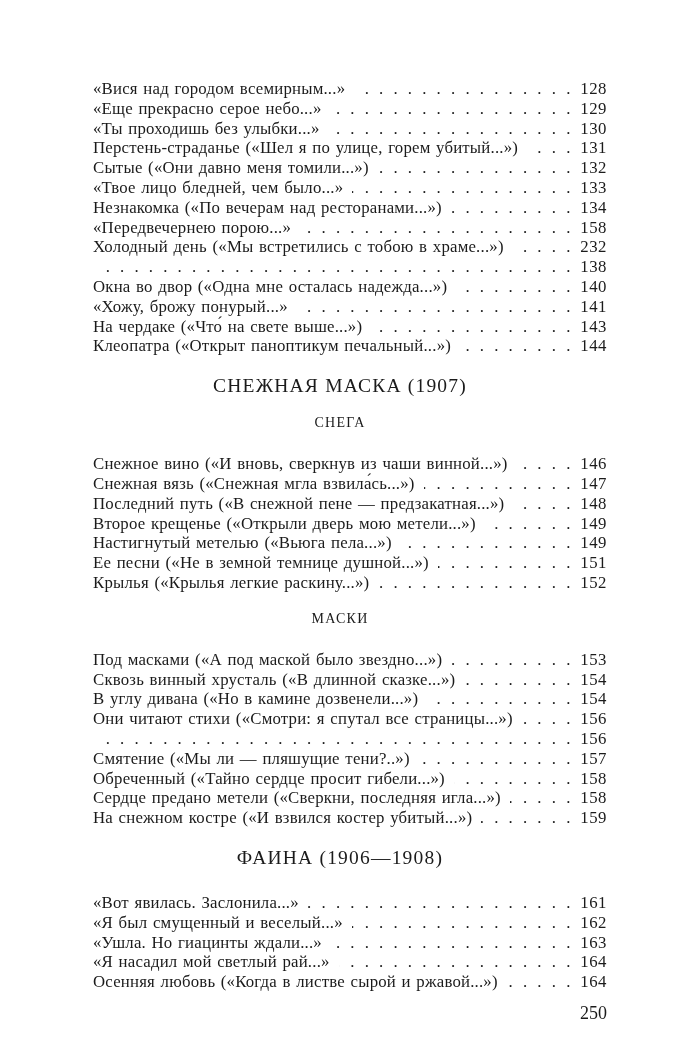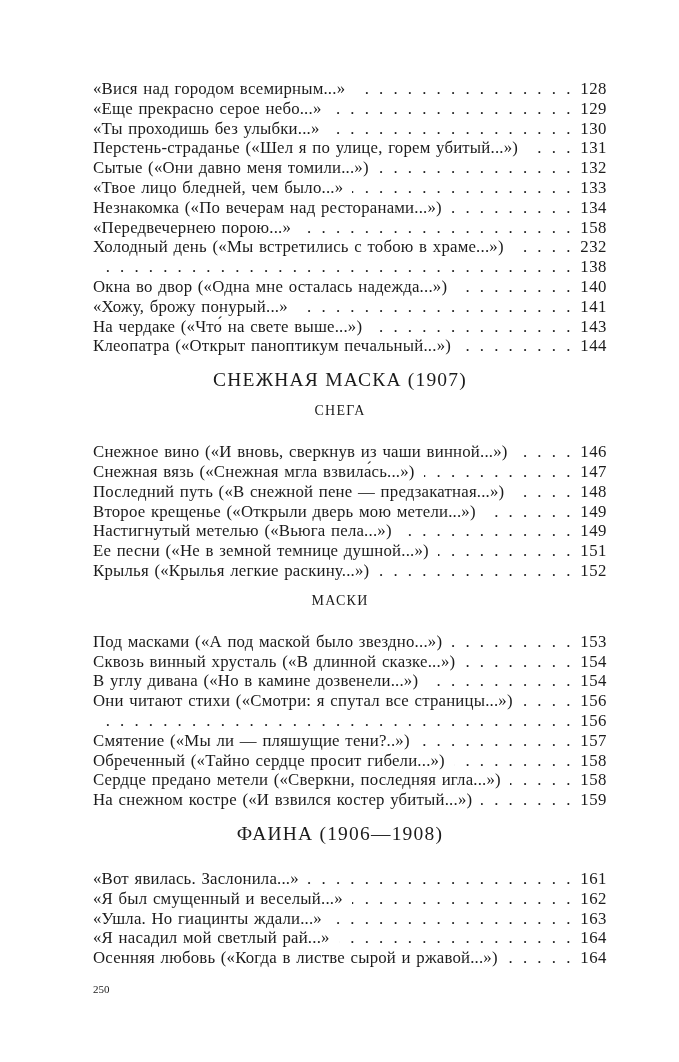--- a/index.html
+++ b/index.html
@@ -32,41 +32,41 @@
     overflow: hidden;
     direction: rtl;            
     margin: 0 7px 0 9px;
     letter-spacing: 3px;
     word-spacing: 0;
   }
   .row-page { flex: 0 0 auto; letter-spacing: 0.5px; }
   .section-heading {
     font-size: 19.5px;
     line-height: 22px;
-    margin-top: 13px;
+    margin-top: 19px;
     text-align: center;
     position: relative; left: -10px;
     letter-spacing: 1.2px;
     font-weight: normal;
   }
   .subsection-heading {
     font-size: 14px;
     line-height: 15px;
-    margin-top: 12px;
+    margin-top: 18px;
     text-align: center;
     position: relative; left: -10px;
     letter-spacing: 1.3px;
     font-weight: normal;
   }
   .entry-list { margin-top: 24px; }
   .toc > .entry-list:first-child { margin-top: 0; }
   .page-footer {
     margin-top: 12px;
-    text-align: left;
-    font-size: 11px;
+    text-align: right;
+    font-size: 18px;
     line-height: 18px;
   }
 </style>
 </head>
 <body>
 
 <div class="page">
   <main class="toc">
       <div class="entry-list">
         <div class="toc-row">

